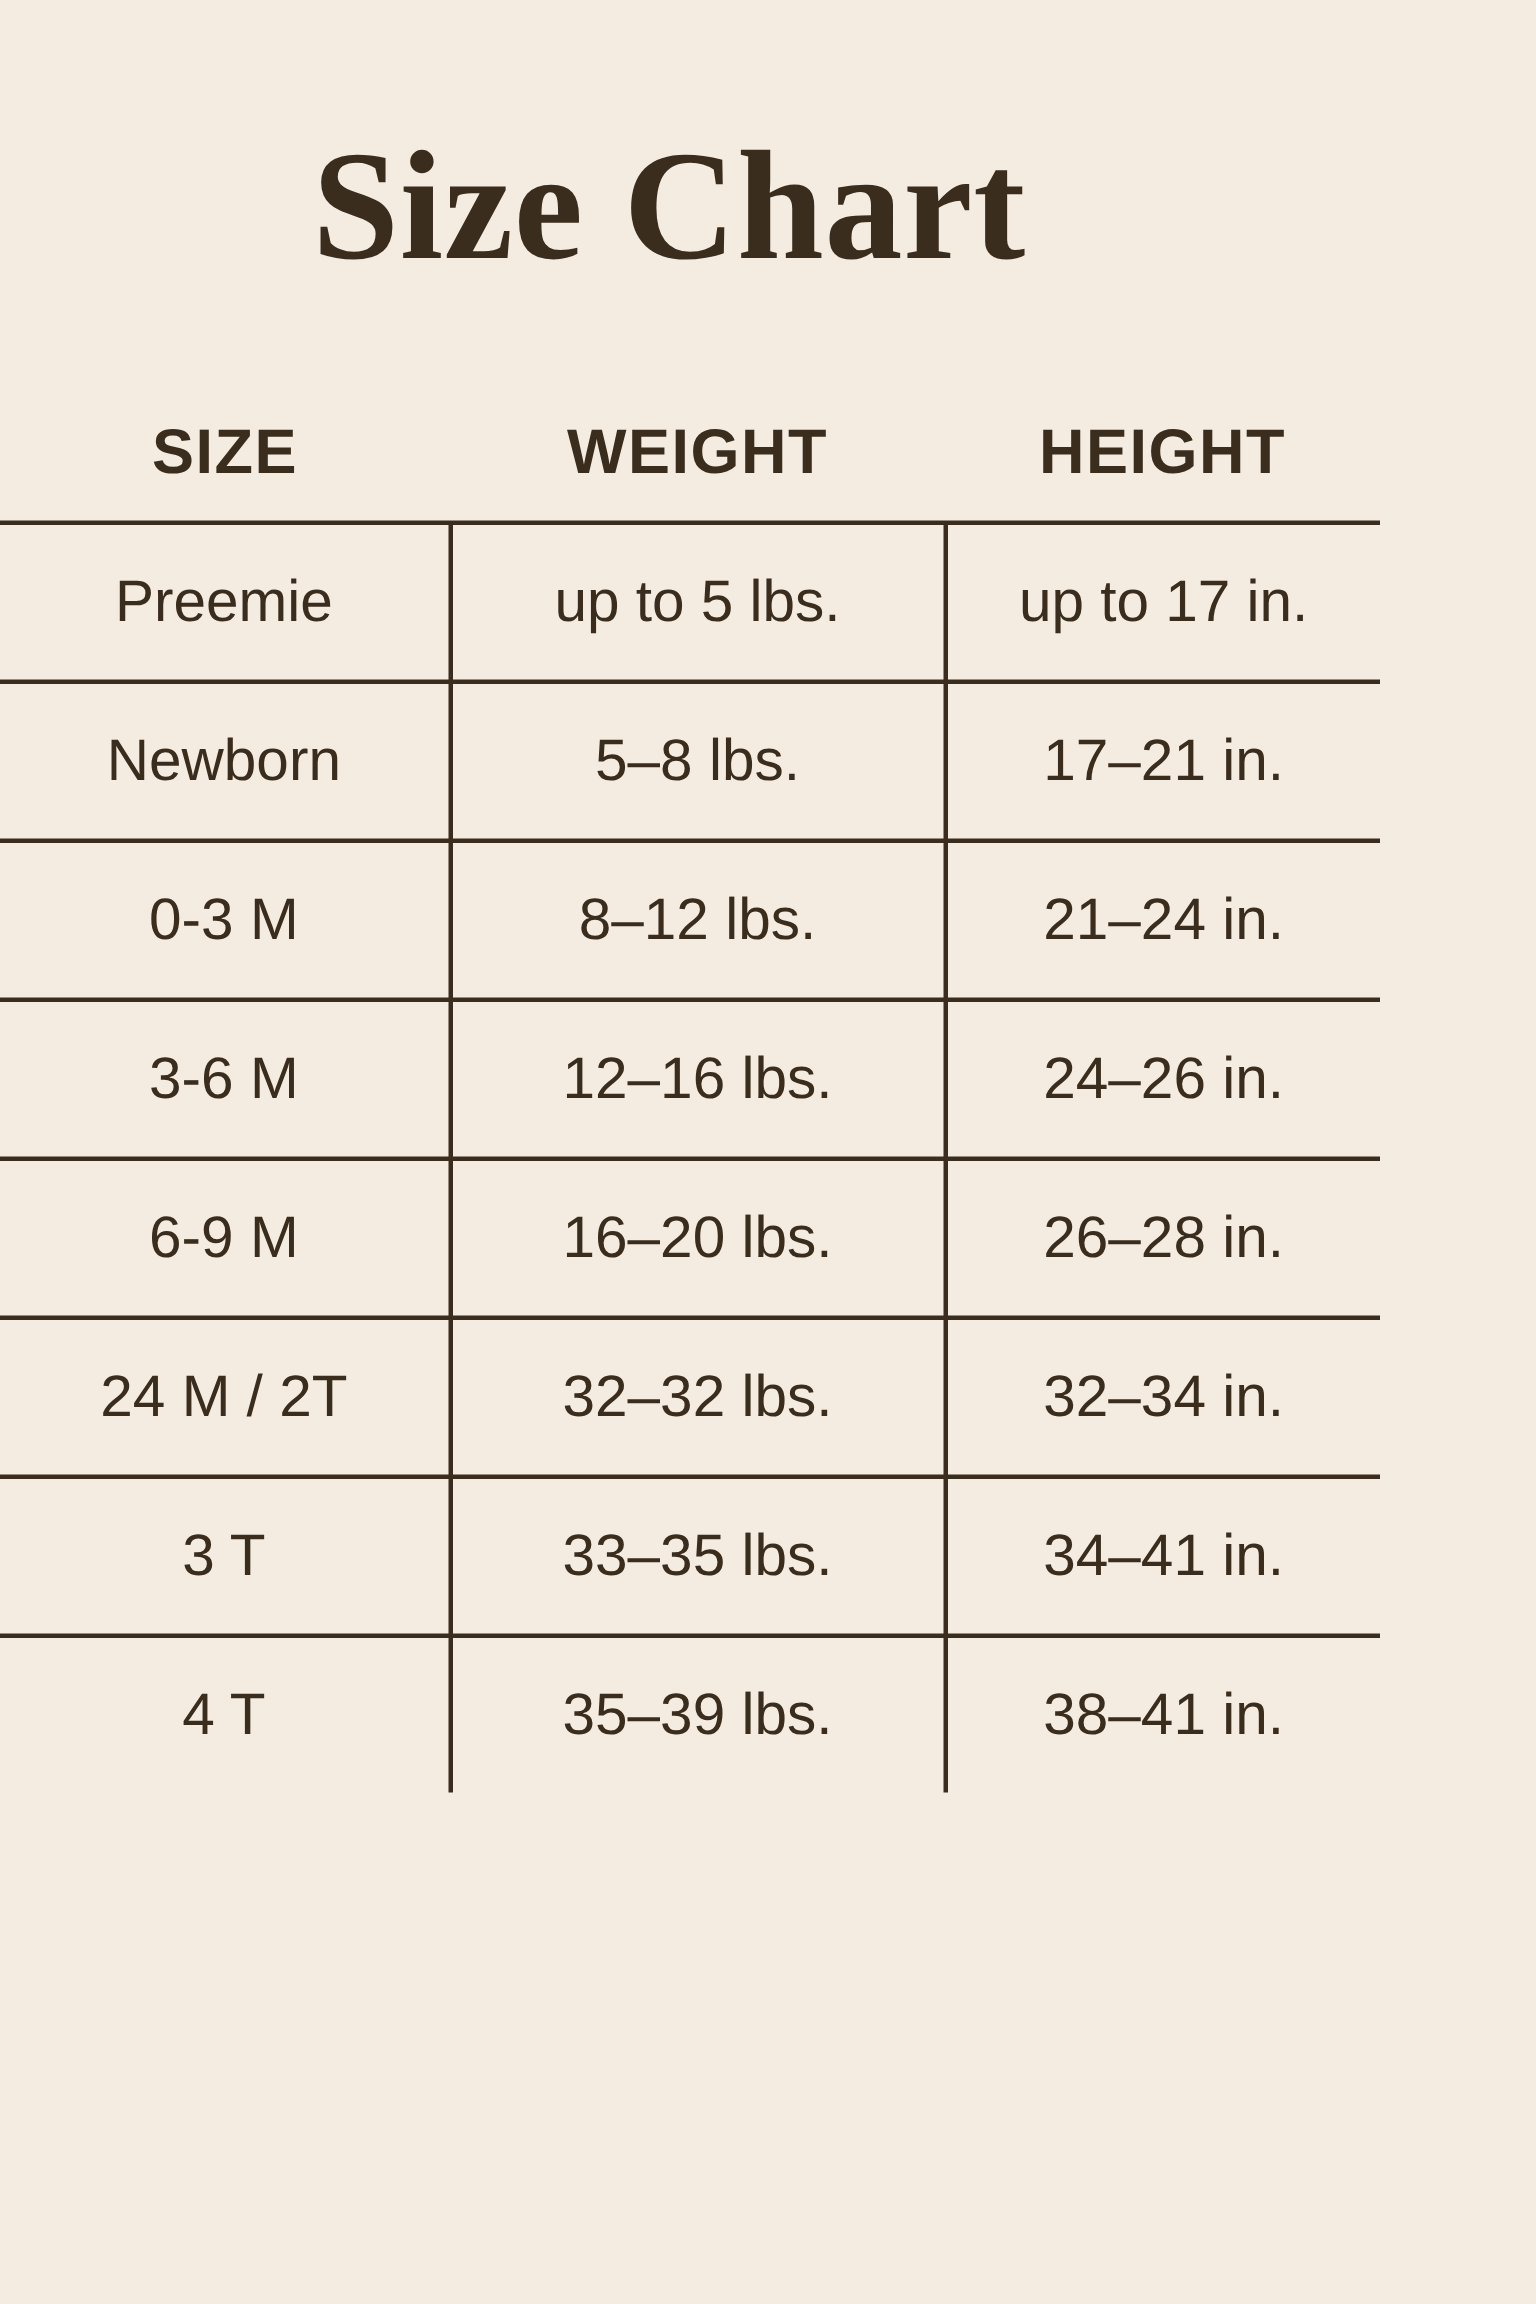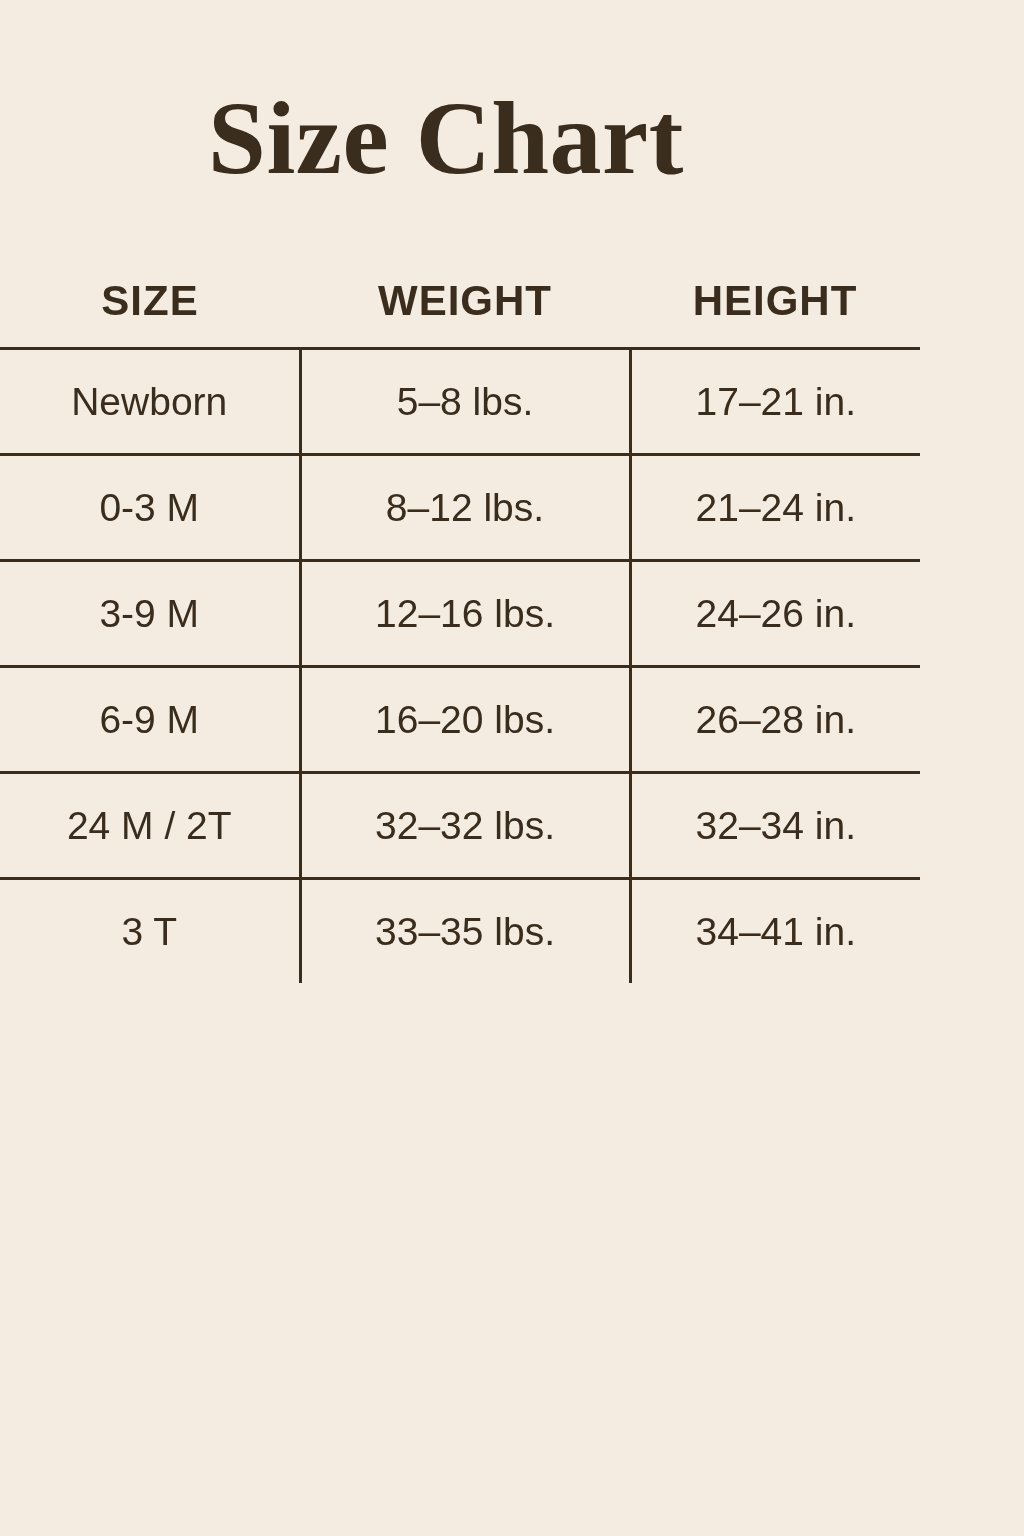--- a/index.html
+++ b/index.html
@@ -89,45 +89,55 @@
     </colgroup>
     <thead>
       <tr>
         <th class="col-size">SIZE</th>
         <th class="col-weight">WEIGHT</th>
         <th class="col-height">HEIGHT</th>
       </tr>
     </thead>
     <tbody>
       <tr>
+        <td class="col-size">Preemie</td>
+        <td class="col-weight">up to 5 lbs.</td>
+        <td class="col-height">up to 17 in.</td>
+      </tr>
+      <tr>
         <td class="col-size">Newborn</td>
         <td class="col-weight">5–8 lbs.</td>
         <td class="col-height">17–21 in.</td>
       </tr>
       <tr>
         <td class="col-size">0-3 M</td>
         <td class="col-weight">8–12 lbs.</td>
         <td class="col-height">21–24 in.</td>
       </tr>
       <tr>
-        <td class="col-size">3-9 M</td>
+        <td class="col-size">3-6 M</td>
         <td class="col-weight">12–16 lbs.</td>
         <td class="col-height">24–26 in.</td>
       </tr>
       <tr>
         <td class="col-size">6-9 M</td>
         <td class="col-weight">16–20 lbs.</td>
         <td class="col-height">26–28 in.</td>
       </tr>
       <tr>
         <td class="col-size">24 M / 2T</td>
         <td class="col-weight">32–32 lbs.</td>
         <td class="col-height">32–34 in.</td>
       </tr>
       <tr>
         <td class="col-size">3 T</td>
         <td class="col-weight">33–35 lbs.</td>
         <td class="col-height">34–41 in.</td>
       </tr>
+      <tr>
+        <td class="col-size">4 T</td>
+        <td class="col-weight">35–39 lbs.</td>
+        <td class="col-height">38–41 in.</td>
+      </tr>
     </tbody>
   </table>
 
 </div>
 
 </body></html>

